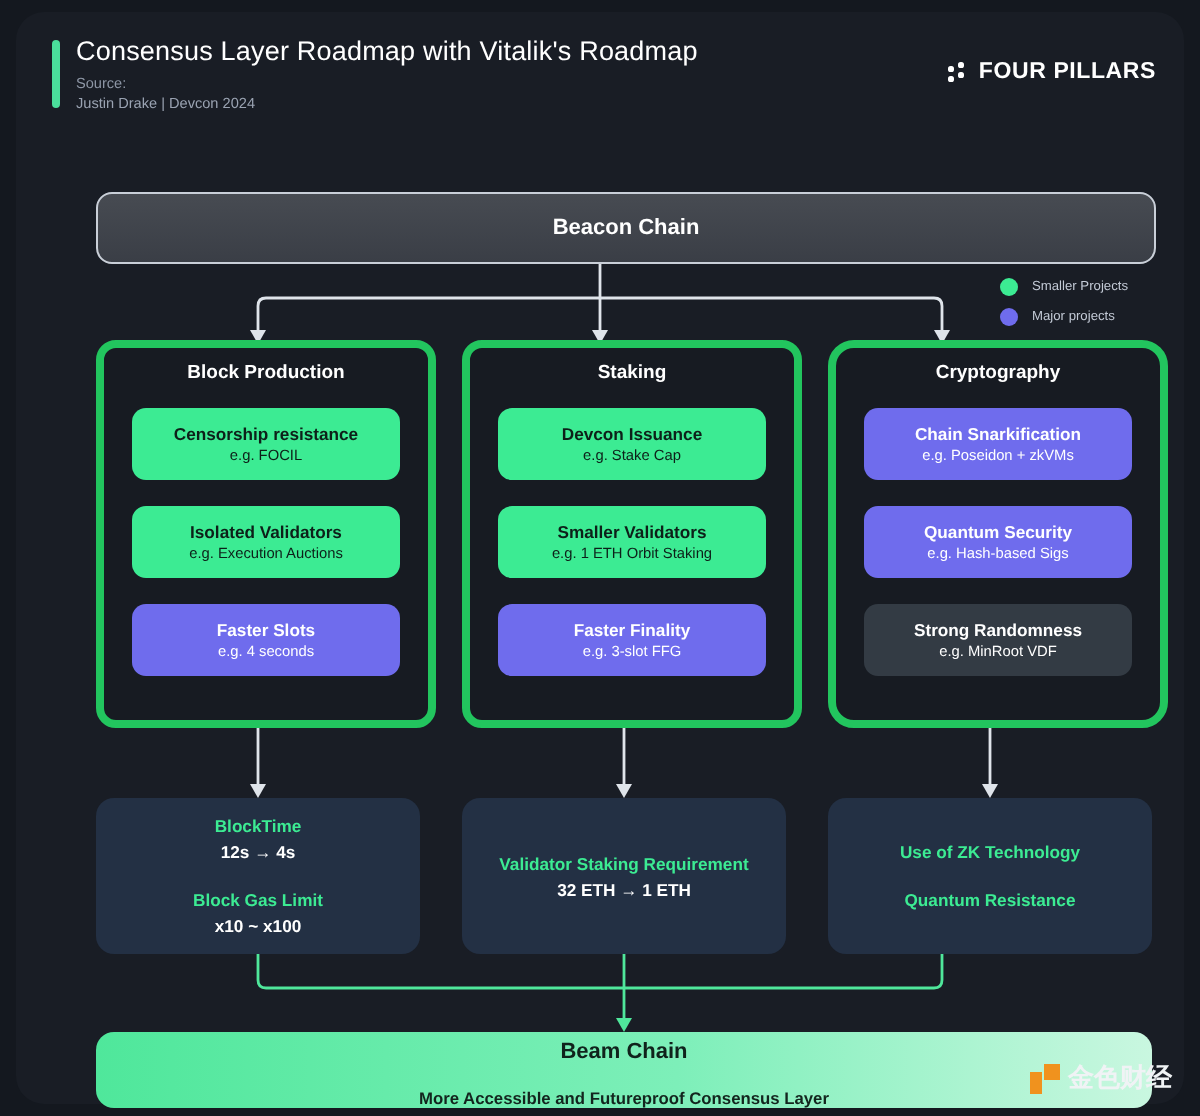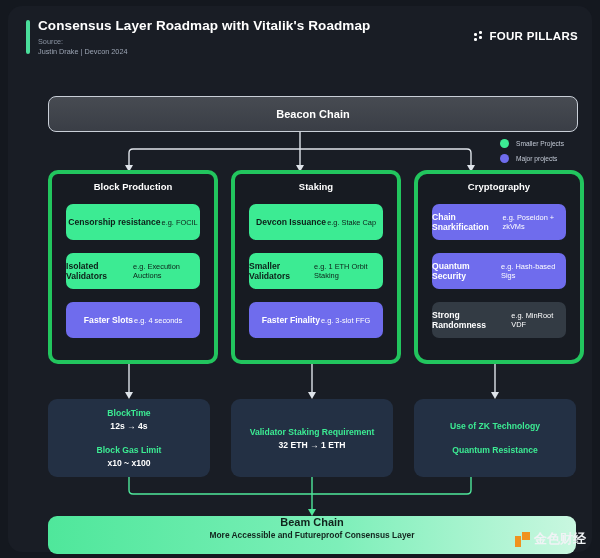--- a/index.html
+++ b/index.html
@@ -9,21 +9,21 @@
     font-family:"Liberation Sans",sans-serif;
     overflow:hidden;
   }
   .card{
     position:absolute;left:8px;top:6px;width:584px;height:546px;
     background:#191d25;border-radius:14px;
   }
   
   .hdr{position:absolute;left:0;top:0;width:584px;height:62px;}
   .accent{position:absolute;left:18px;top:14px;width:4px;height:34px;background:#4ade9b;border-radius:2px;}
-  .title{position:absolute;left:30px;top:12px;font-size:13.5px;font-weight:bold;color:#ffffff;letter-spacing:.1px;white-space:nowrap;}
+  .title{position:absolute;left:30px;top:12px;font-size:13.5px;font-weight:normal;color:#ffffff;letter-spacing:.1px;white-space:nowrap;}
   .src1{position:absolute;left:30px;top:31px;font-size:7.3px;color:#8d96a5;white-space:nowrap;}
   .src2{position:absolute;left:30px;top:41px;font-size:7.3px;color:#9aa3b2;white-space:nowrap;}
   .brand{position:absolute;right:14px;top:24px;display:flex;align-items:center;gap:5px;}
   .brand-txt{font-size:11.5px;font-weight:bold;color:#ffffff;letter-spacing:.3px;white-space:nowrap;}
   .dots{position:relative;width:10px;height:10px;}
   .dots i{position:absolute;width:2.6px;height:2.6px;border-radius:50%;background:#fff;}
   .dots i:nth-child(1){left:0;top:2px;}
   .dots i:nth-child(2){left:0;top:7px;}
   .dots i:nth-child(3){left:5px;top:0px;}
   .dots i:nth-child(4){left:5px;top:5px;}
@@ -42,41 +42,41 @@
   .lg-row{display:flex;align-items:center;gap:7px;height:15px;}
   .lg-dot{width:9px;height:9px;border-radius:50%;}
 
   
   .col{position:absolute;top:164px;width:162px;height:186px;
        border:4px solid #22c55e;border-radius:10px;background:#171b22;}
   .col-1{left:40px;} .col-2{left:223px;} .col-3{left:406px;border-radius:13px;}
   .col-h{position:absolute;top:7px;left:0;width:100%;text-align:center;
          font-size:9.5px;font-weight:bold;color:#ffffff;}
   .item{position:absolute;left:14px;width:134px;height:36px;border-radius:7px;
-        display:flex;flex-direction:row;align-items:center;justify-content:center;gap:1px;}
+        display:flex;flex-direction:column;align-items:center;justify-content:center;gap:1px;}
   .it-1{top:30px;} .it-2{top:79px;} .it-3{top:128px;}
   .item .t{font-size:8.6px;font-weight:bold;}
   .item .s{font-size:7.4px;}
   .green{background:#3ceb93;} .green .t,.green .s{color:#0d2019;}
   .purple{background:#6f6ced;} .purple .t,.purple .s{color:#ffffff;}
   .grey{background:#333b44;} .grey .t,.grey .s{color:#ffffff;}
 
   
   .out{position:absolute;top:393px;width:162px;height:78px;
        background:#233044;border-radius:9px;
        display:flex;flex-direction:column;align-items:center;justify-content:center;gap:3px;}
   .out-1{left:40px;} .out-2{left:223px;} .out-3{left:406px;}
   .out .g{font-size:8.6px;font-weight:bold;color:#3ceb93;}
   .out .w{font-size:8.6px;font-weight:bold;color:#ffffff;}
   .gap{height:8px;}
 
   
   .beam{position:absolute;left:40px;top:510px;width:528px;height:38px;border-radius:9px;
         background:linear-gradient(90deg,#4fe79b 0%,#7defb9 55%,#c9f7e0 100%);
-        display:flex;flex-direction:column;align-items:center;justify-content:flex-start;gap:2px;}
+        display:flex;flex-direction:column;align-items:center;justify-content:flex-end;gap:12px;}
   .beam .t{font-size:11px;font-weight:bold;color:#10231c;}
   .beam .s{font-size:8.4px;font-weight:bold;color:#13251e;}
 
   
   .wm{position:absolute;right:6px;bottom:4px;display:flex;align-items:center;gap:4px;}
   .wm-mark{position:relative;width:15px;height:15px;}
   .wm-mark b{position:absolute;background:#f0921e;}
   .wm-mark b:nth-child(1){left:0;top:4px;width:6px;height:11px;}
   .wm-mark b:nth-child(2){left:7px;top:0;width:8px;height:8px;}
   .wm-txt{font-size:13px;font-weight:bold;color:#f0f3f5;letter-spacing:0px;}

